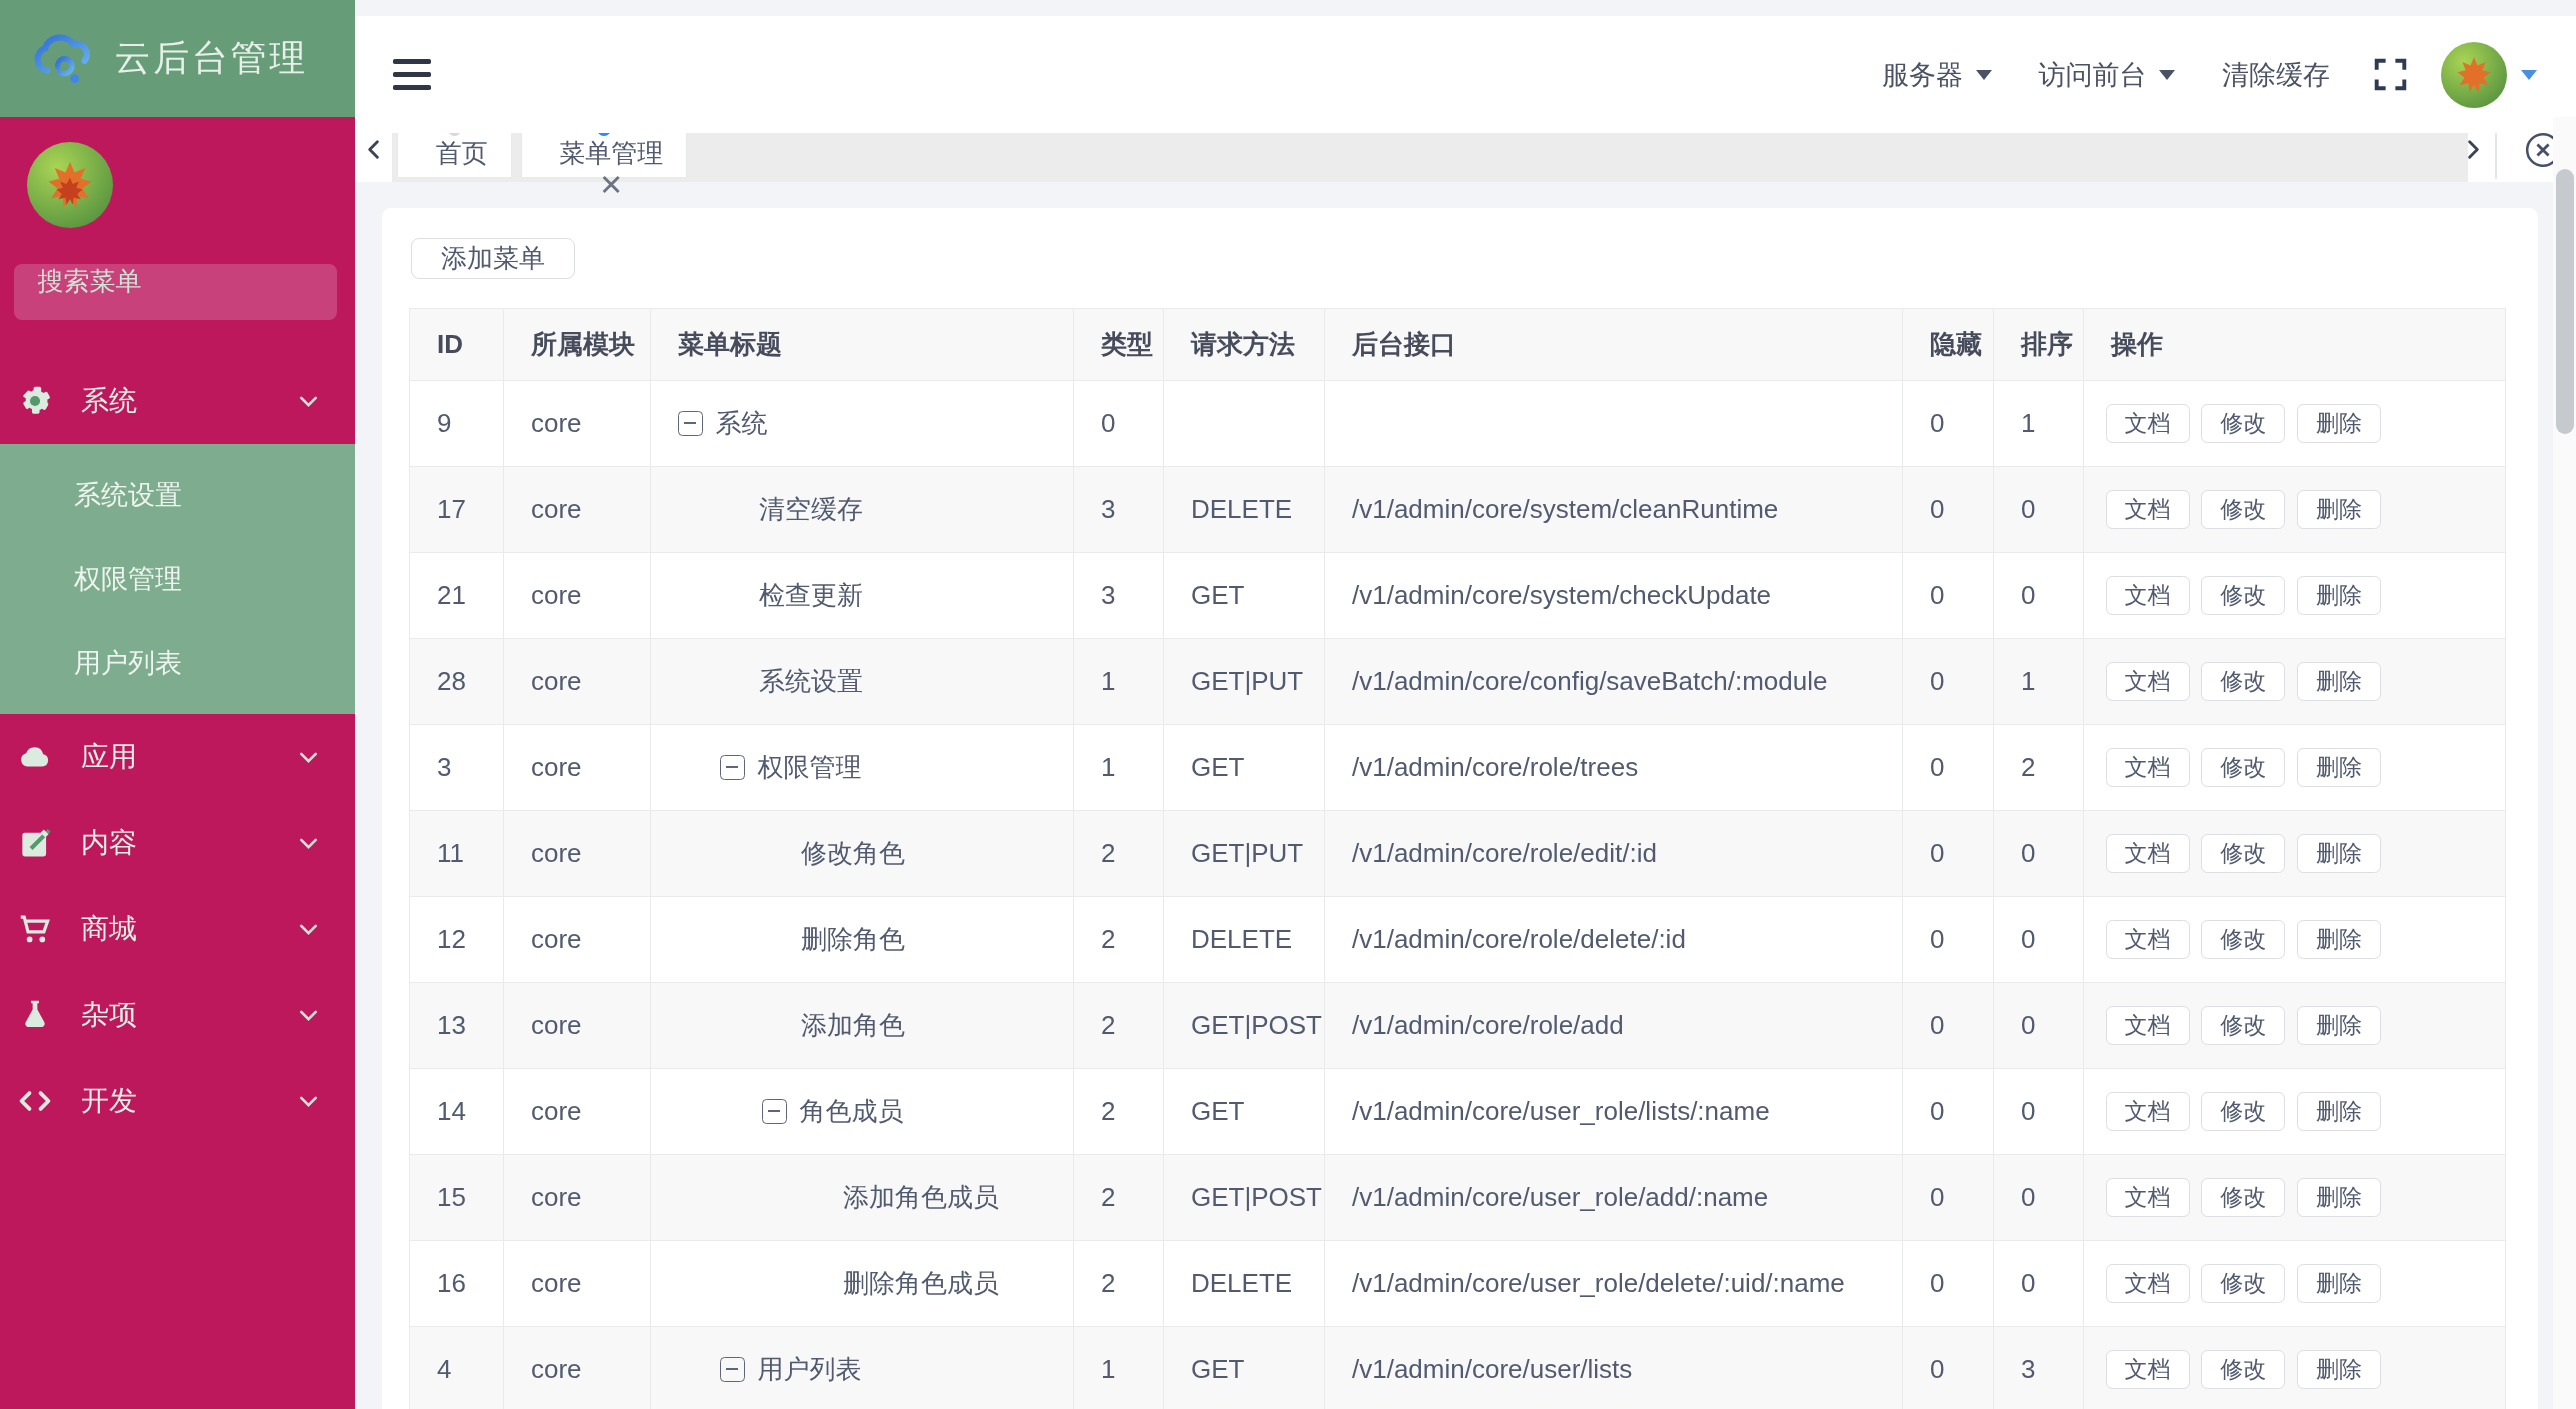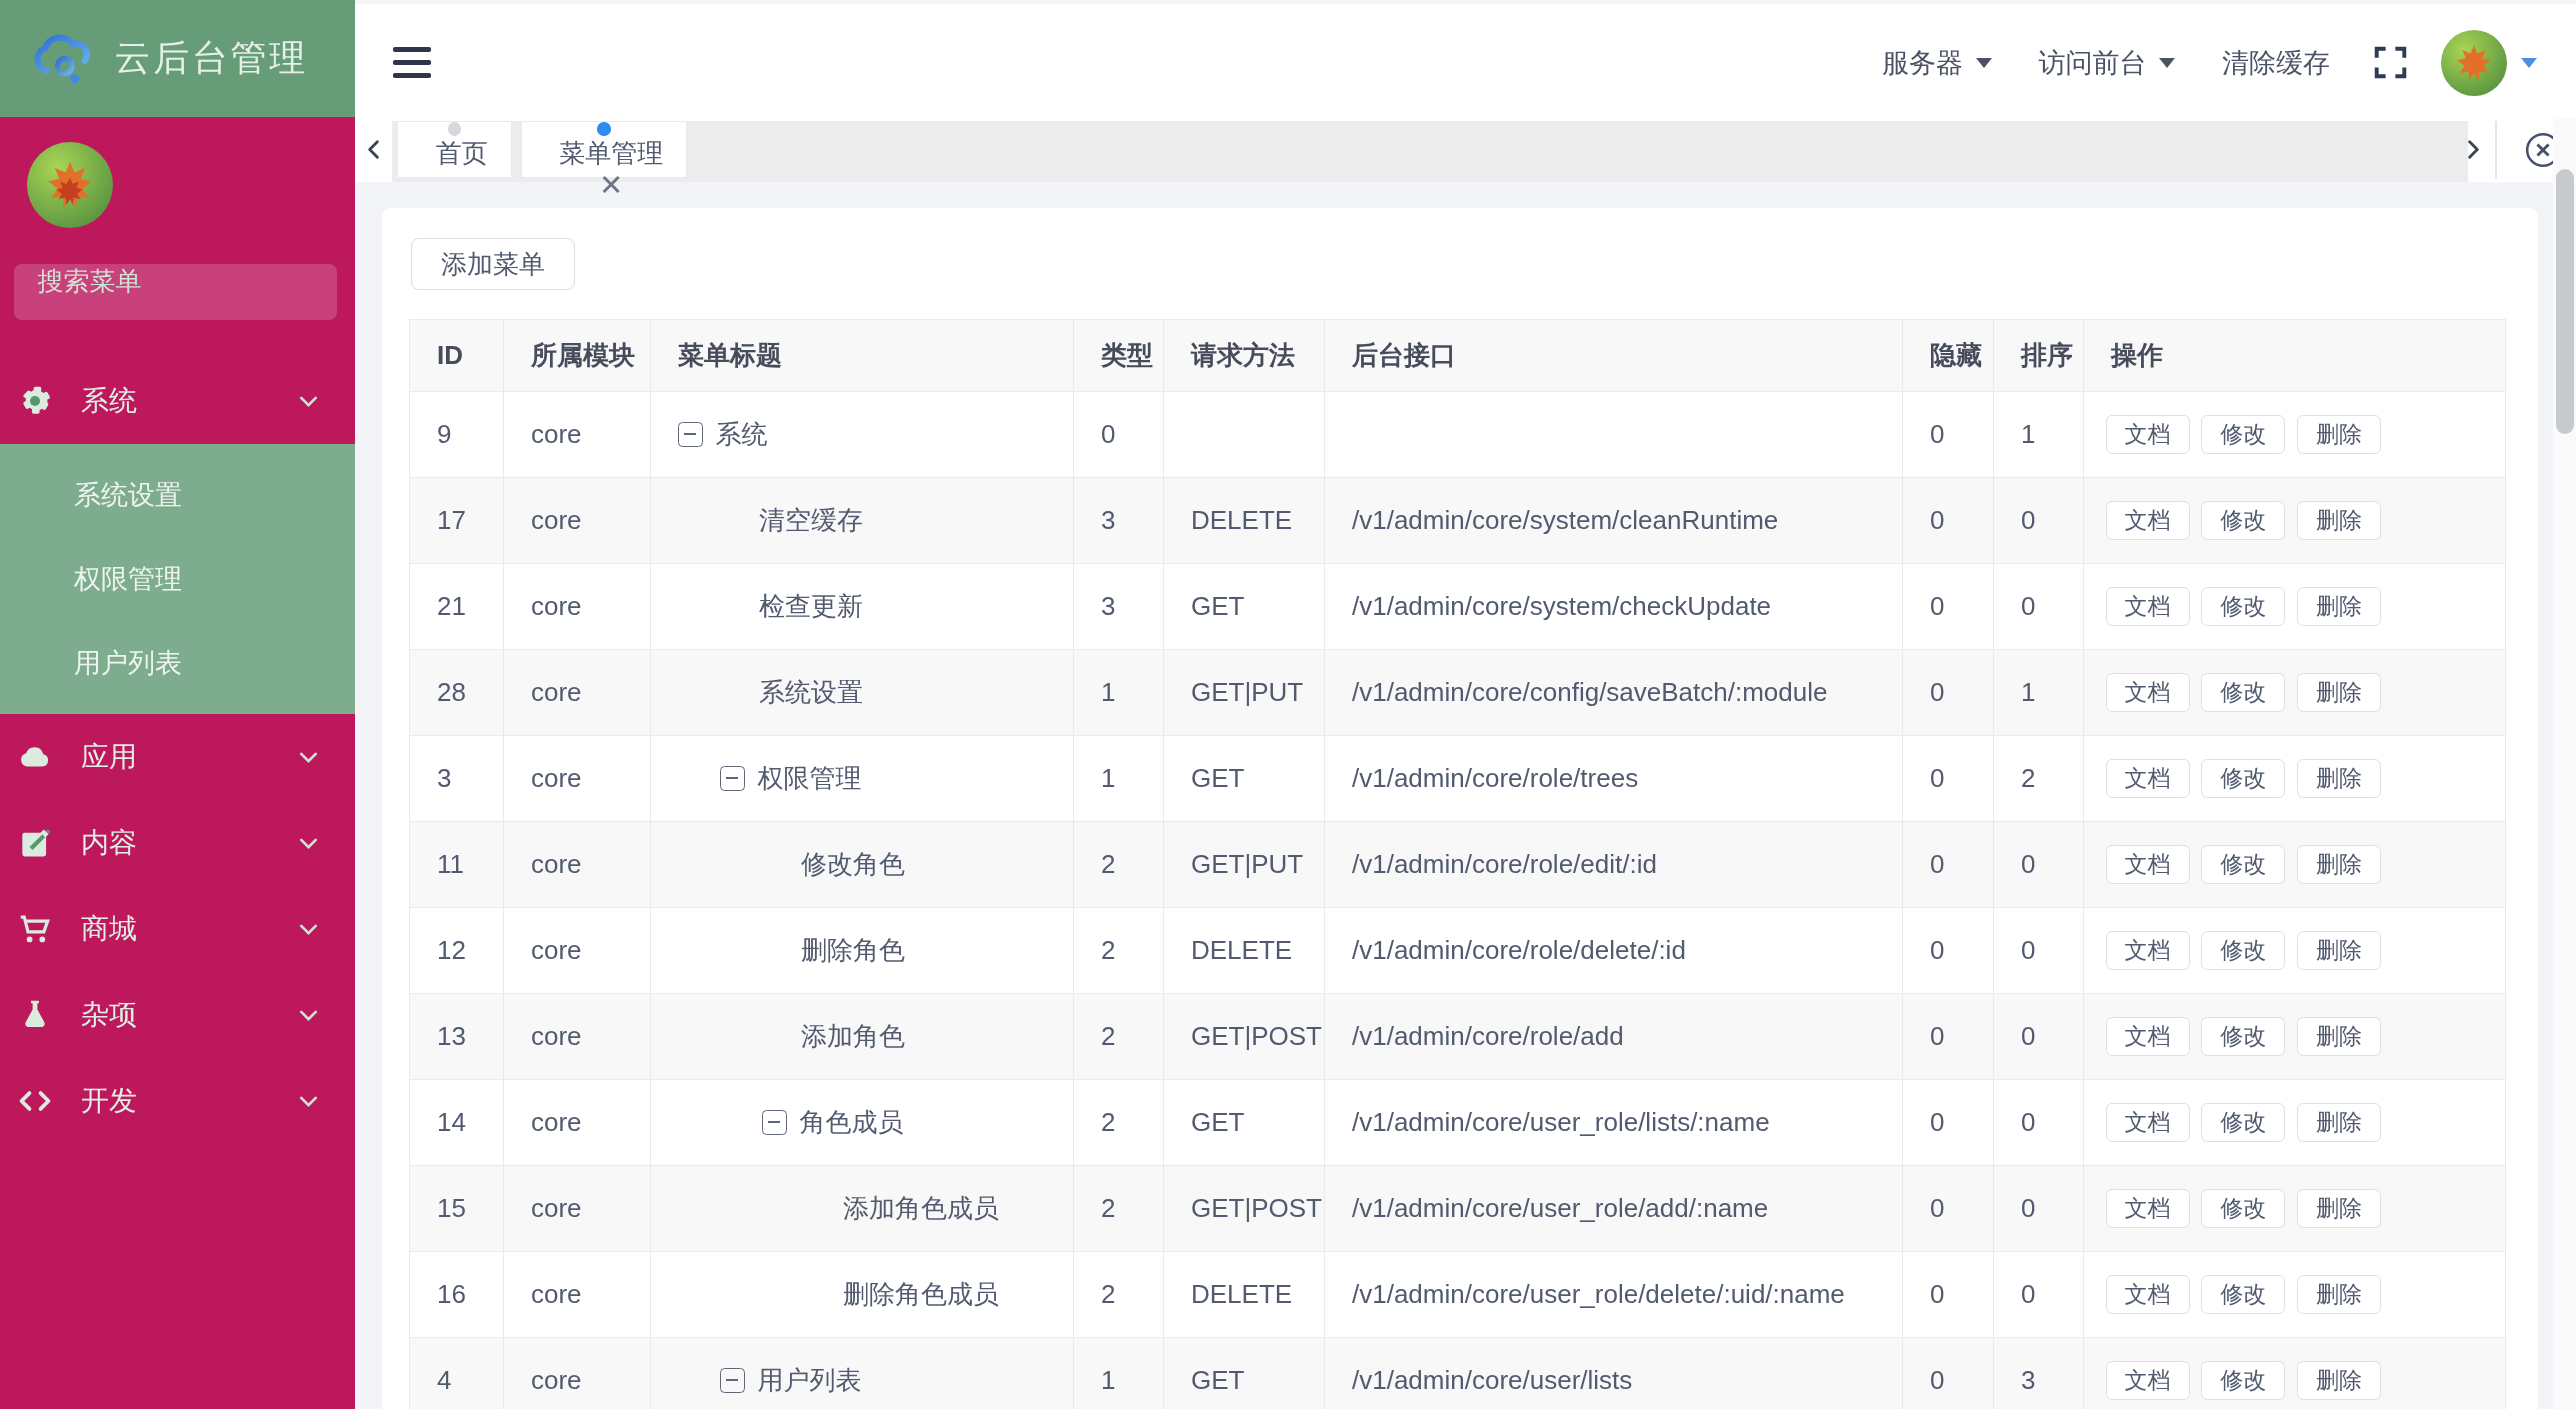--- a/index.html
+++ b/index.html
@@ -28,21 +28,21 @@
   .menu { margin-top: 38px; }
   .menu-item { height: 86px; display: flex; align-items: center; padding: 0 32px 0 16px; cursor: pointer; }
   .menu-item .m-icon { width: 38px; height: 38px; color: #dcebe0; flex: none; }
   .menu-item .m-label { font-size: 28px; color: #e1eee5; margin-left: 27px; font-weight: 400; }
   .menu-item .m-chevron { margin-left: auto; width: 29px; height: 29px; color: #cfe2d6; }
   .submenu { background: #7eac8e; padding: 9px 0; }
   .submenu-item { height: 84px; display: flex; align-items: center; padding-left: 74px; cursor: pointer; }
   .submenu-item .s-label { font-size: 27px; color: #eef4ef; font-weight: 400; }
 
   
-  .topbar { position: absolute; left: 355px; top: 4px; right: 0; height: 117px; background: #ffffff;
+  .topbar { position: absolute; left: 355px; top: 16px; right: 0; height: 117px; background: #ffffff;
     display: flex; align-items: center; padding: 0 39px 0 38px; z-index: 4; }
   .hamburger { width: 38px; height: 30.5px; display: flex; flex-direction: column; justify-content: space-between; cursor: pointer; }
   .hamburger span { display: block; height: 4.5px; background: #2e3647; border-radius: 1.8px; }
   .topbar-right { margin-left: auto; display: flex; align-items: center; }
   .tb-item { display: flex; align-items: center; font-size: 27px; color: #4a5264; cursor: pointer; }
   .tb-item + .tb-item { margin-left: 47px; }
   .caret { width: 0; height: 0; border-left: 8px solid transparent; border-right: 8px solid transparent;
     border-top: 10px solid #4a5264; margin-left: 12.6px; }
   .fullscreen-btn { margin-left: 41px; width: 39px; height: 39px; color: #2f3b52; cursor: pointer; }
   .topbar-avatar { width: 66px; height: 66px; border-radius: 50%; overflow: hidden; margin-left: 30.5px; cursor: pointer; }
@@ -60,21 +60,21 @@
     padding: 0 23px; margin-right: 9px; cursor: pointer; flex-direction: column; }
   .tab-dot { width: 13.5px; height: 13.5px; border-radius: 50%; flex: none; }
   .tab-label { font-size: 26px; color: #515a6e; margin-left: 14.4px; }
   .tab-close { font-size: 29px; color: #6b7385; margin-left: 14.4px; line-height: 1; cursor: pointer; }
   .tab-divider { position: absolute; right: 79px; top: 3.6px; height: 58px; width: 1.8px; background: #e3e5e8; }
   .close-all { position: absolute; right: 14.4px; top: 14.4px; width: 38px; height: 38px; color: #47506a; cursor: pointer; }
 
   
   .content { position: absolute; left: 355px; top: 182px; right: 0; bottom: 0; background: #f3f4f7; overflow: hidden; }
   .card { position: absolute; left: 27px; top: 26px; width: 2156px; height: 1345px; background: #ffffff; border-radius: 9px; }
-  .add-btn { margin: 30px 0 0 29px; height: 52px; padding: 0 29px; font-size: 26px; color: #515a6e;
+  .add-btn { margin: 30px 0 0 29px; height: 41px; padding: 0 29px; font-size: 26px; color: #515a6e;
     background: #fff; border: 0.9px solid #dcdee2; border-radius: 8px; cursor: pointer; font-family: inherit; }
 
   table.grid { border-collapse: collapse; table-layout: fixed; width: 2096px; margin: 29px 0 0 27px; }
   table.grid th, table.grid td { border: 0.9px solid #e8eaec; font-weight: normal; }
   table.grid thead th { height: 72px; background: #f8f8f9; font-size: 26px; font-weight: bold; color: #464c5b;
     text-align: left; padding-left: 27px; }
   table.grid tbody td { height: 86px; font-size: 26px; color: #515a6e; padding-left: 27px; background: #fff; }
   table.grid tbody tr:nth-child(even) td { background: #f8f8f9; }
   td.title-cell { padding-left: 0 !important; }
   .tree-cell { display: flex; align-items: center; }

